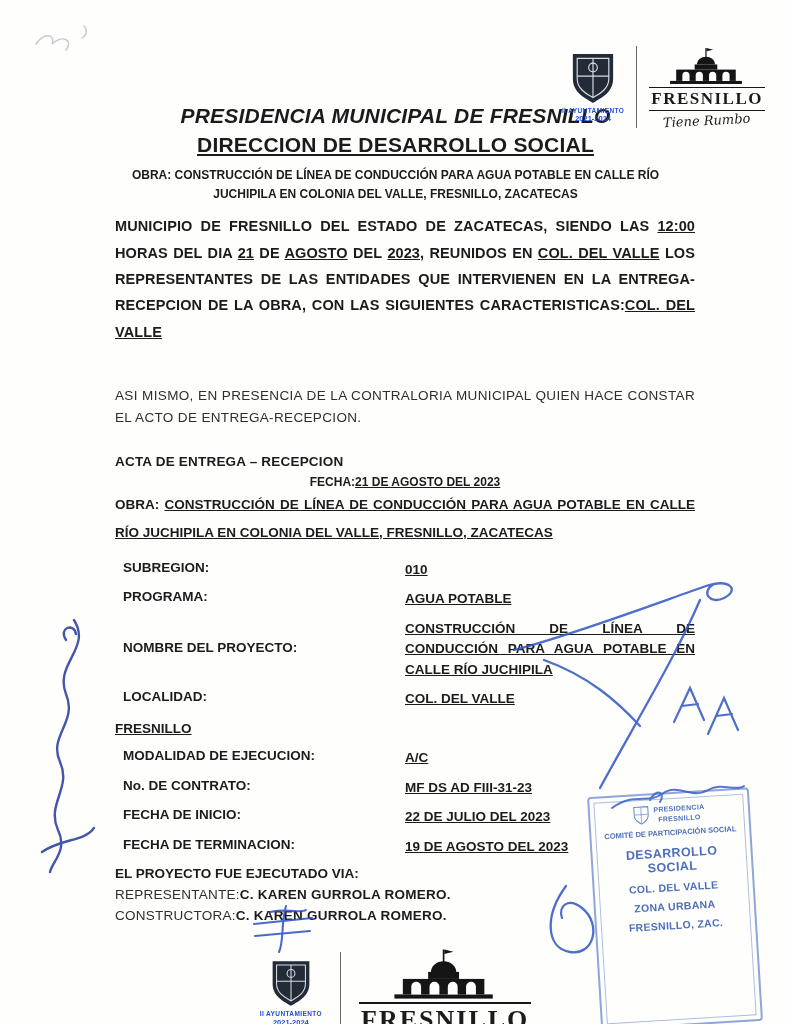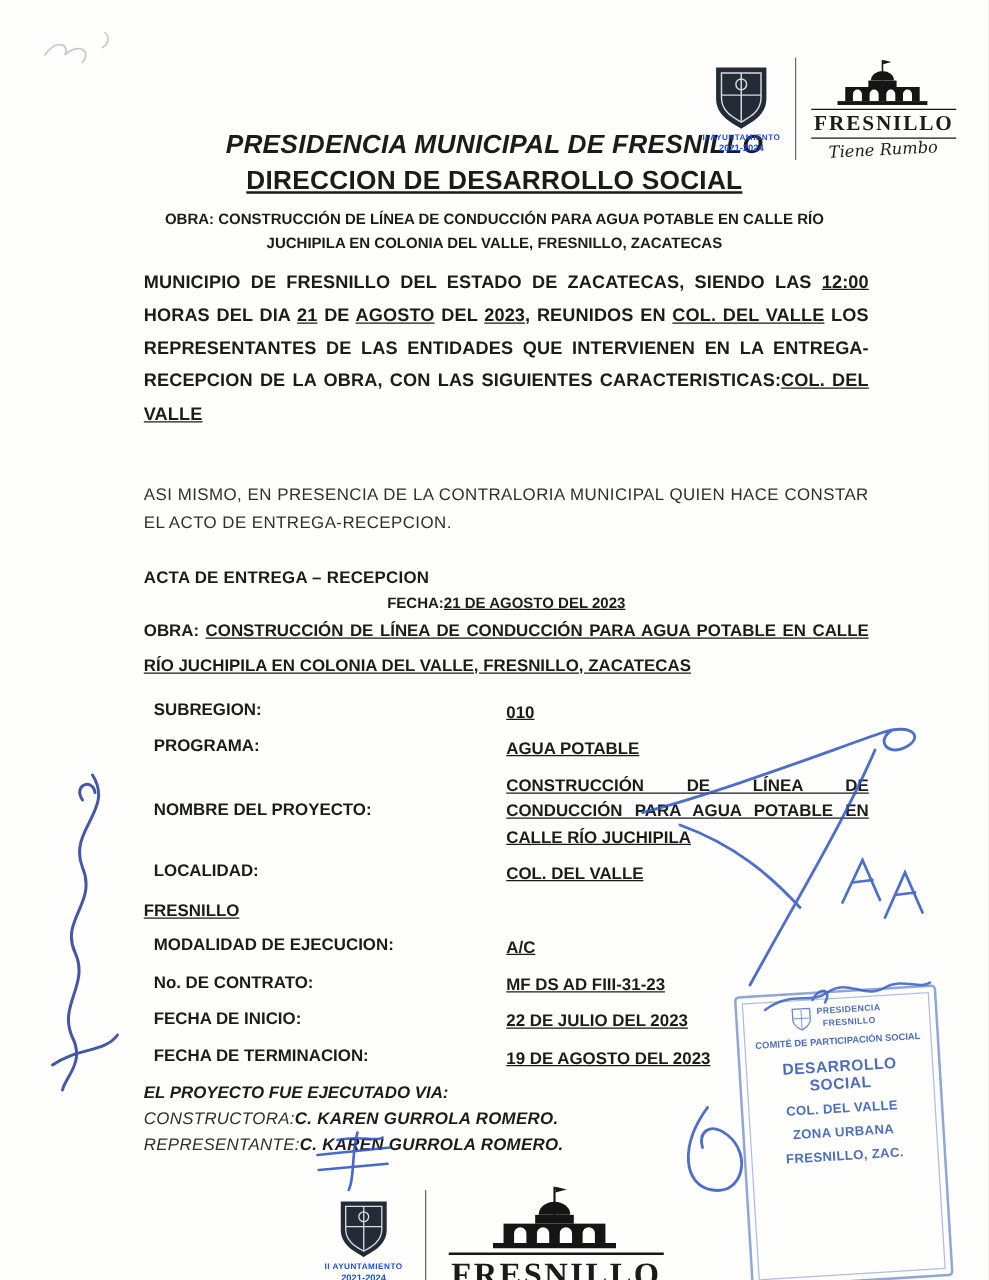--- a/index.html
+++ b/index.html
@@ -30,21 +30,21 @@
   .acta-title{margin-top:26px;text-align:left;font-weight:bold;font-size:13.5px;letter-spacing:.2px;}
   .fecha-line{text-align:center;font-weight:bold;font-size:12px;margin-top:6px;}
   .obra-line{font-weight:bold;font-size:13.5px;line-height:2.05;margin-top:2px;text-align:justify;}
   
   .fields{margin-top:13px;}
   .frow{display:flex;font-size:13.5px;font-weight:bold;margin-bottom:9px;}
   .flabel{width:282px;flex:none;padding-left:8px;}
   .fvalue{width:294px;text-decoration:underline;text-align:justify;line-height:1.52;}
   .frow.multiline .flabel{padding-top:21px;}
   
-  .exec{margin-top:5px;font-size:13.5px;font-style:italic;}
+  .exec{margin-top:5px;font-size:13.5px;}
   .exec-intro{font-weight:bold;margin-bottom:4px;}
   .exec-line{color:#2e2e2e;letter-spacing:.25px;line-height:1.55;}
   .exec-line .name{font-weight:bold;color:#1b1b1b;}
   
   .bottom-logos{position:absolute;left:0;right:0;top:948px;display:flex;justify-content:center;align-items:center;gap:18px;z-index:1;}
   .big-fres .fres-name{font-size:26px;border-top:2px solid #161616;letter-spacing:2px;}
   
   .stamp{position:absolute;left:594px;top:792px;width:150px;height:222px;transform:rotate(-3.5deg);
     border:2.5px solid rgba(52,94,186,.55);border-radius:4px;padding:4px;z-index:3;
     color:rgba(38,78,172,.82);text-align:center;mix-blend-mode:multiply;}
@@ -149,22 +149,22 @@
         <div class="fvalue">22 DE JULIO DEL 2023</div>
       </div>
       <div class="frow">
         <div class="flabel">FECHA DE TERMINACION:</div>
         <div class="fvalue">19 DE AGOSTO DEL 2023</div>
       </div>
     </div>
 
     <div class="exec">
       <div class="exec-intro">EL PROYECTO FUE EJECUTADO VIA:</div>
+      <div class="exec-line"><span>REPRESENTANTE:</span><span class="name">C. KAREN GURROLA ROMERO.</span></div>
       <div class="exec-line"><span>CONSTRUCTORA:</span><span class="name">C. KAREN GURROLA ROMERO.</span></div>
-      <div class="exec-line"><span>REPRESENTANTE:</span><span class="name">C. KAREN GURROLA ROMERO.</span></div>
     </div>
   </div>
 
   <div class="bottom-logos">
     <div class="logo-block">
       <svg viewBox="0 0 48 56" width="42" height="50">
         <path d="M3 3 h42 v26 c0 15 -15 21 -21 25 C18 50 3 44 3 29 Z" fill="#232b37"></path>
         <path d="M7.5 7.5 h33 v21 c0 12 -11.5 17 -16.5 20 C19 45.5 7.5 40.5 7.5 28.5 Z" fill="none" stroke="#d8dde3" stroke-width="1.2"></path>
         <path d="M24 7.5 V48 M7.5 26 H40.5" stroke="#d8dde3" stroke-width="1.2"></path>
         <circle cx="24" cy="17" r="4.5" fill="none" stroke="#d8dde3" stroke-width="1.2"></circle>

